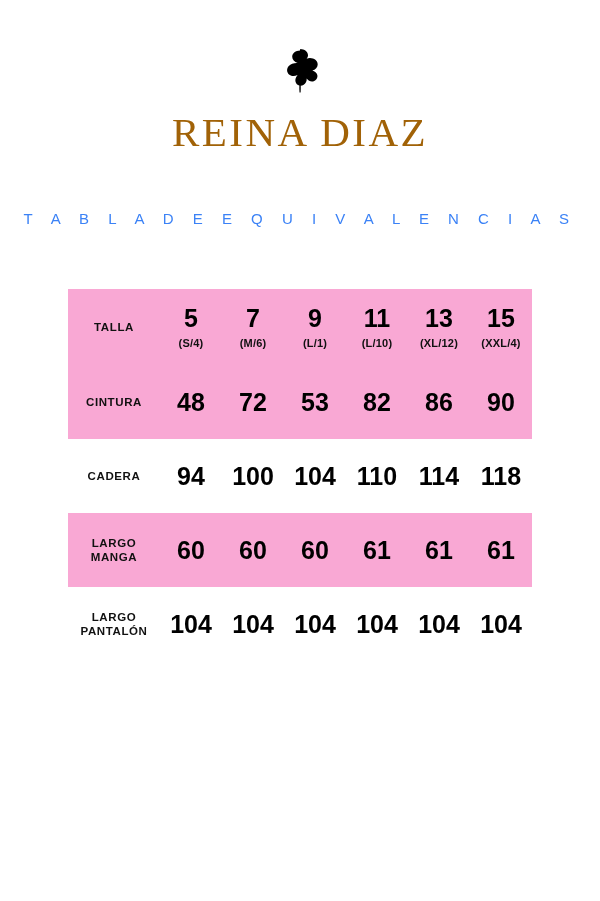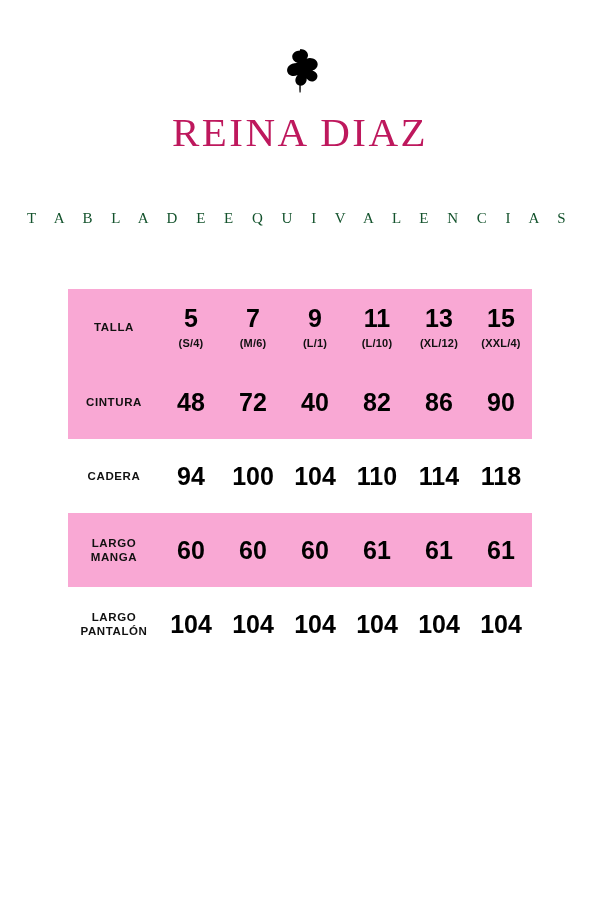--- a/index.html
+++ b/index.html
@@ -32,32 +32,32 @@
     margin: 0 auto;
     width: 56px;
     height: 52px;
   }
   .brand-name {
     margin-top: 14px;
     font-family: "Liberation Serif", serif;
     font-size: 41px;
     letter-spacing: 2.5px;
     font-weight: 400;
-    color: #be185d;
+    color: #a16207;
     line-height: 1;
   }
 
   
   .subtitle {
     margin-top: 57px;
     text-align: center;
-    font-family: Liberation Serif, serif;
+    font-family: Liberation Sans, sans-serif;
     font-size: 15px;
     letter-spacing: 7.5px;
-    color: #14532d;
+    color: #3b82f6;
   }
 
   
   .table-wrap {
     margin: 62px auto 0 auto;
     width: 464px;
   }
   table.size-table {
     width: 100%;
     border-collapse: collapse;
@@ -148,21 +148,21 @@
             <span class="val">15</span>
             <span class="val-sub">(XXL/4)</span>
           </td>
         </tr>
 
 
         <tr class="band-shaded data-row">
           <td class="row-label">CINTURA</td>
           <td class="val">48</td>
           <td class="val">72</td>
-          <td class="val">40</td>
+          <td class="val">53</td>
           <td class="val">82</td>
           <td class="val">86</td>
           <td class="val">90</td>
         </tr>
 
         <tr class="band-plain data-row">
           <td class="row-label">CADERA</td>
           <td class="val">94</td>
           <td class="val">100</td>
           <td class="val">104</td>

